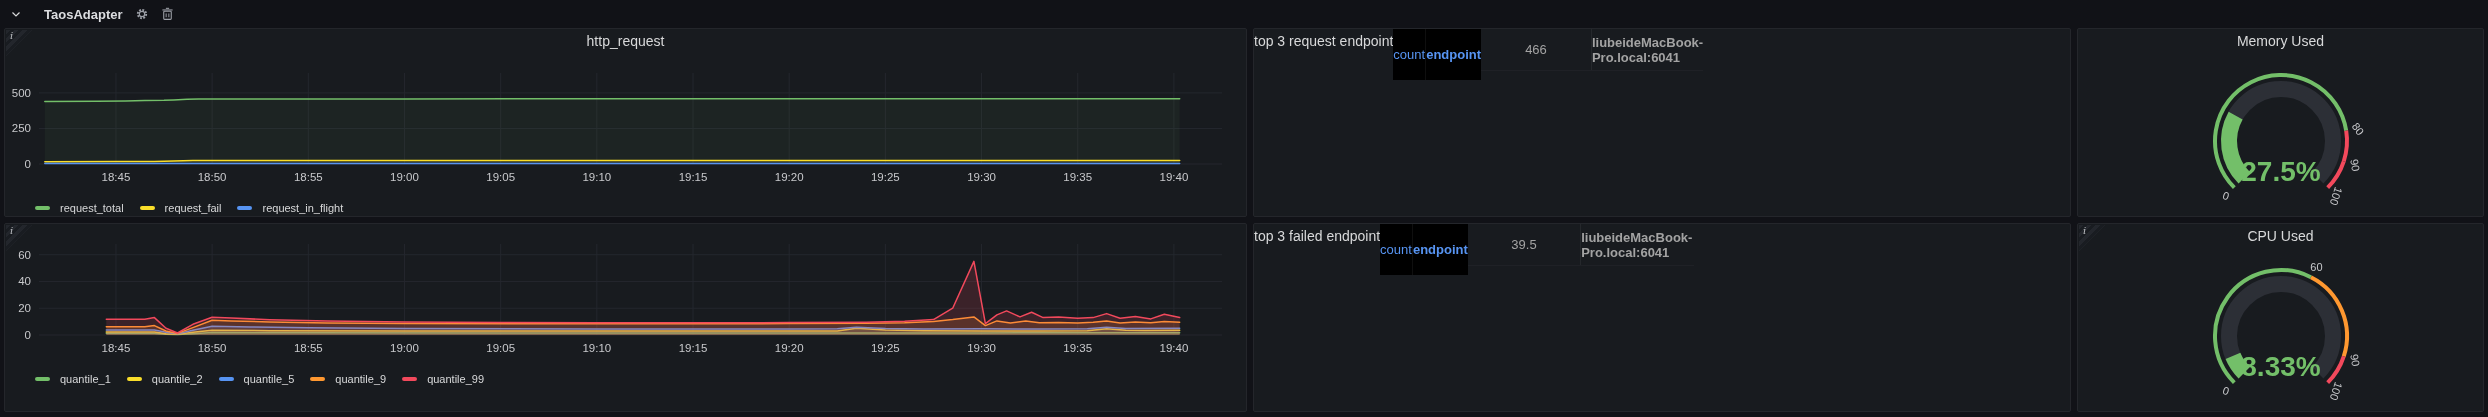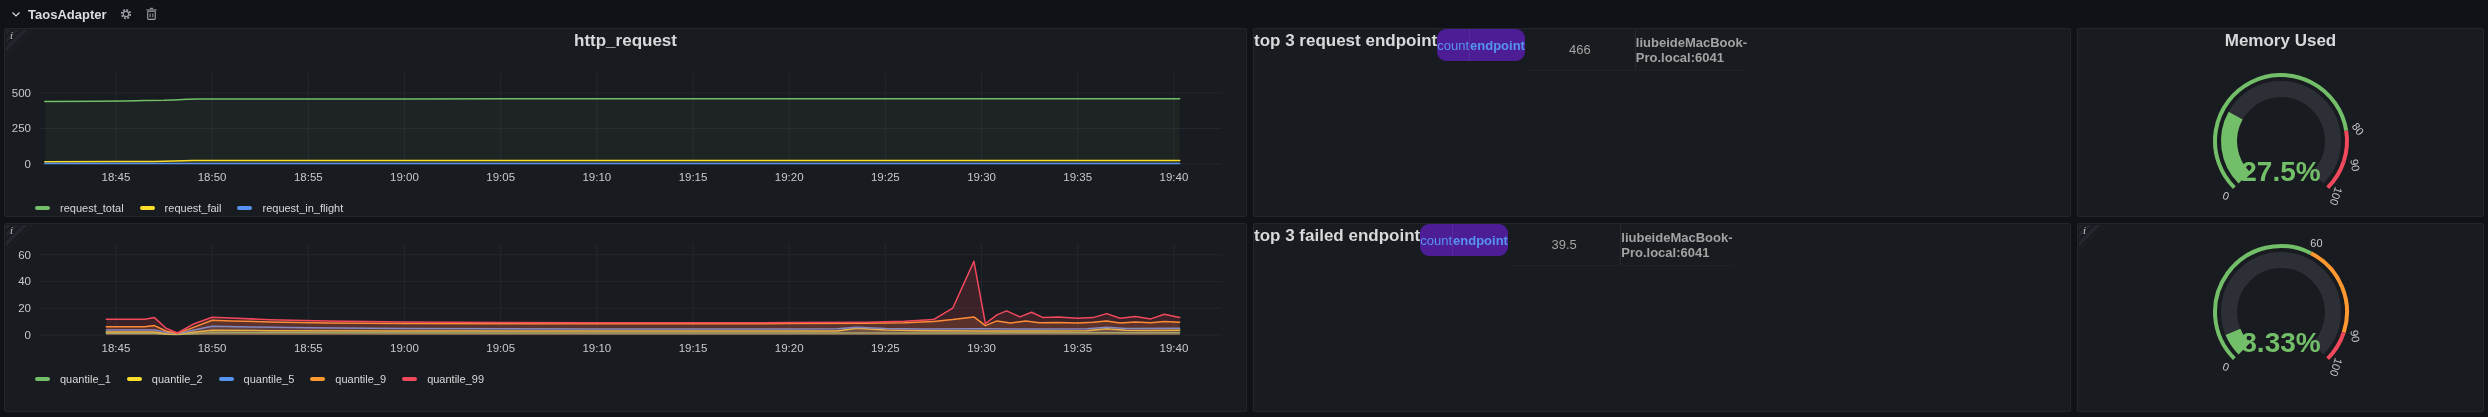--- a/index.html
+++ b/index.html
@@ -6,58 +6,58 @@
   html,body { margin:0; padding:0; }
   body {
     width:2488px; height:417px; overflow:hidden;
     background:#111217;
     font-family:"Liberation Sans","DejaVu Sans",sans-serif;
     color:#d8d9da;
   }
   .row-header{
     height:28px; display:flex; align-items:center; gap:12px; padding:0 10px;
   }
-  .row-toggle{ display:flex; align-items:center; gap:6px; cursor:pointer; }
+  .row-toggle{ display:flex; align-items:center; gap:22px; cursor:pointer; }
   .row-title{ font-size:13px; font-weight:700; color:#dcdde0; }
   .row-icon{ color:#9da0a8; display:flex; align-items:center; }
   .grid{
     display:grid;
     grid-template-columns:1243px 818px 407px;
     grid-template-rows:189px 189px;
     gap:6px; padding:0 4px;
   }
   .panel{
     position:relative; background:#181b1f;
     border:1px solid #24262b; border-radius:2px;
     overflow:hidden;
   }
   .panel-title{
     height:24px; line-height:24px; text-align:center;
-    font-size:17px; font-weight:700; color:#d8d9da;
+    font-size:14px; font-weight:400; color:#d8d9da;
     white-space:nowrap;
   }
   .info-corner{
     position:absolute; top:1px; left:1px; width:26px; height:26px; z-index:2;
     clip-path:polygon(0 0,100% 0,0 100%);
     background:repeating-linear-gradient(135deg,#23262c 0 3px,#191c21 3px 6px);
   }
   .info-i{
     position:absolute; top:1px; left:5px; z-index:3;
     font-size:10px; font-style:italic; color:#bcbec2;
     font-family:"DejaVu Serif","Liberation Serif",serif;
   }
   .legend{
     display:flex; align-items:center; gap:16px;
     height:20px; padding-left:30px;
   }
   .legend-item{ display:flex; align-items:center; gap:10px; font-size:11px; color:#d8d9da; cursor:pointer; }
   .legend-swatch{ width:15px; height:4px; border-radius:2px; }
   
   .tbl{ display:flex; }
-  .tbl-header{ display:flex; height:32px; background:#4c1d95;border-radius:9px; }
+  .tbl-header{ display:flex; height:51px; background:#000000; }
   .tbl-row{ display:flex; height:42px; border-bottom:1px solid #1f2126; }
   .tbl-cell{
     flex:1; display:flex; align-items:center; justify-content:center;
     font-size:13px; color:#a3a3a3;
   }
   .tbl-cell + .tbl-cell{ border-left:1px solid rgba(255,255,255,0.06);font-weight:bold; }
   .tbl-header .tbl-cell{ color:#5794f2; cursor:pointer; }
   
   .gauge-wrap{ display:flex; justify-content:center; align-items:flex-start; height:160px; margin-top:2px; }
   svg text{ font-family:"Liberation Sans","DejaVu Sans",sans-serif; }
@@ -260,20 +260,21 @@
     </div>
     <div class="tbl-row">
       <div class="tbl-cell">39.5</div>
       <div class="tbl-cell">liubeideMacBook-Pro.local:6041</div>
     </div>
   </div>
 
   <div class="panel">
     <div class="info-corner"></div>
     <div class="info-i">i</div>
+    <div class="panel-title">CPU Used</div>
     <div class="gauge-wrap">
       <svg width="260" height="152">
           <path d="M 83.33 132.67 A 66 66 0 0 1 159.96 27.19" fill="none" stroke="#73BF69" stroke-width="4"></path>
           <path d="M 159.96 27.19 A 66 66 0 0 1 192.77 106.40" fill="none" stroke="#FF9830" stroke-width="4"></path>
           <path d="M 192.77 106.40 A 66 66 0 0 1 176.67 132.67" fill="none" stroke="#F2495C" stroke-width="4"></path>
           <path d="M 93.23 122.77 A 52 52 0 1 1 166.77 122.77" fill="none" stroke="#2c2f36" stroke-width="16"></path>
           <path d="M 93.23 122.77 A 52 52 0 0 1 81.96 105.91" fill="none" stroke="#73BF69" stroke-width="16"></path>
           <text text-anchor="middle" fill="#c8c9cc" font-size="11" dy="4" transform="translate(74.8,141.2) rotate(-162.0)">0</text>
           <text text-anchor="middle" fill="#c8c9cc" font-size="11" dy="4" transform="translate(165.4,16.5) rotate(0.0)">60</text>
           <text text-anchor="middle" fill="#c8c9cc" font-size="11" dy="4" transform="translate(204.2,110.1) rotate(81.0)">90</text>

